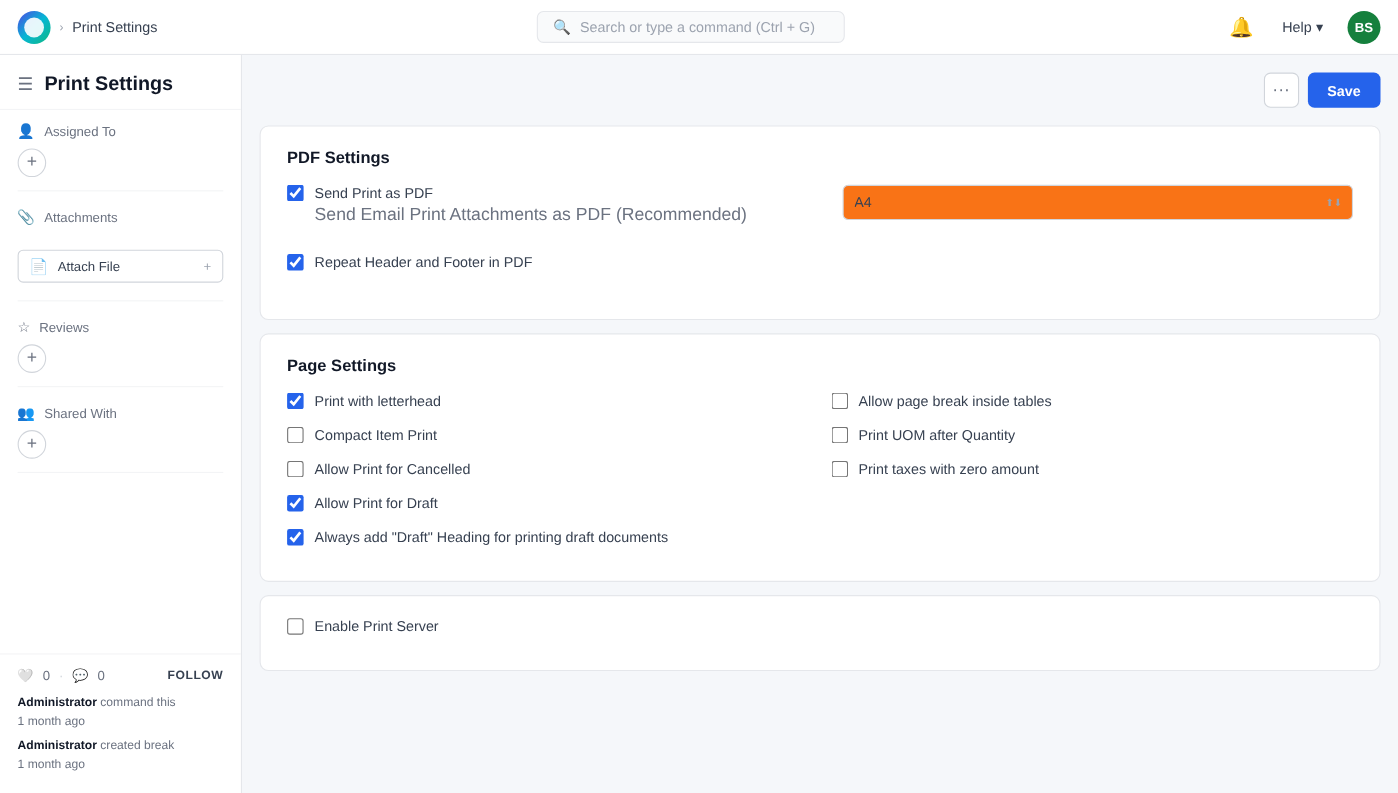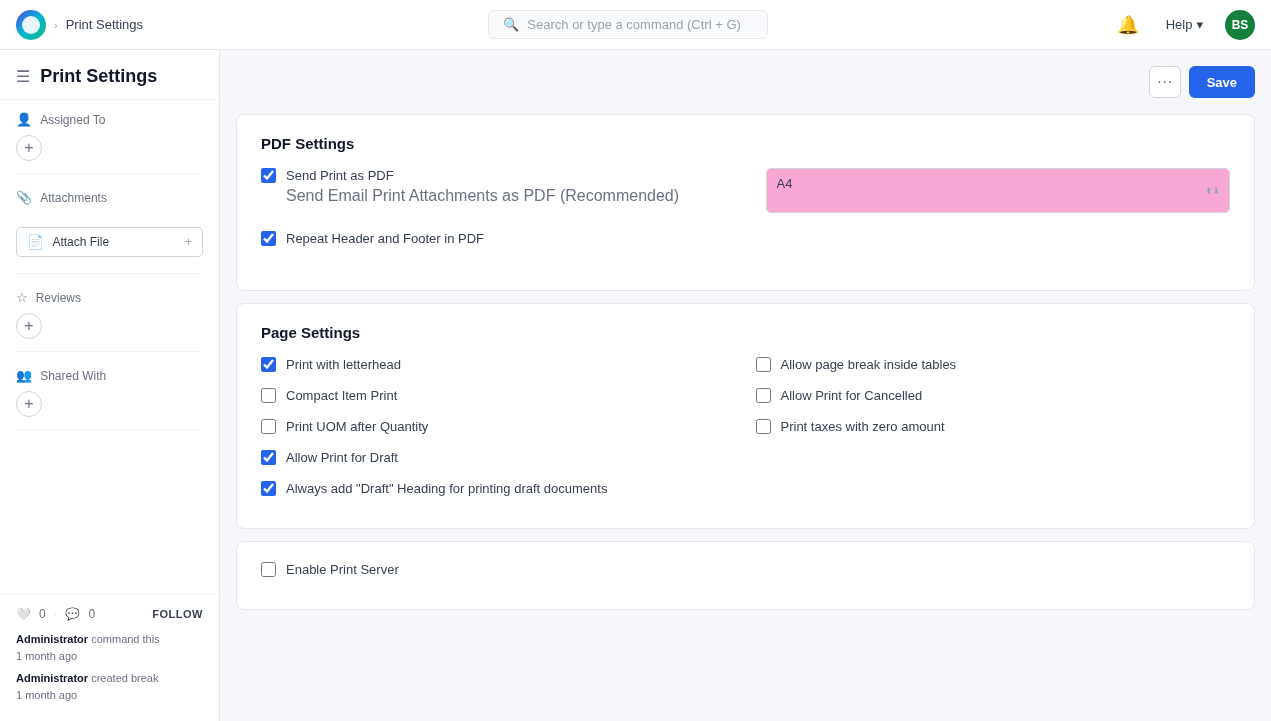--- a/index.html
+++ b/index.html
@@ -62,21 +62,21 @@
     .form-col { flex: 1; }
 
     
     .checkbox-row { display: flex; align-items: center; gap: 10px; margin-bottom: 12px; font-size: 13px; color: #374151; }
     .checkbox-row input[type="checkbox"] { width: 15px; height: 15px; accent-color: #2563eb; cursor: pointer; }
     .sub-label { font-size: 16px; color: #6b7280; margin-left: 25px; margin-bottom: 26px; margin-top: -8px; }
 
     
     .field-label { font-size: 12px; color: #6b7280; margin-bottom: 6px; font-weight: 500; }
     .select-wrapper { position: relative; }
-    .select-wrapper select { width: 100%; border: 1px solid #d1d5db; border-radius: 5px; padding: 7px 30px 21px 10px; font-size: 13px; color: #374151; appearance: none; background: #f9a8d4; cursor: pointer; }
+    .select-wrapper select { width: 100%; border: 1px solid #d1d5db; border-radius: 5px; padding: 7px 30px 8px 10px; font-size: 13px; color: #374151; appearance: none; background: #f97316; cursor: pointer; }
     .select-wrapper::after { content: '⬆⬇'; position: absolute; right: 10px; top: 50%; transform: translateY(-50%); font-size: 9px; color: #9ca3af; pointer-events: none; }
 
     .page-settings-grid { display: grid; grid-template-columns: 1fr 1fr; gap: 4px 20px; }
   </style>
 </head>
 <body>
 
 <div class="topbar">
   <div class="topbar-left">
     <div class="topbar-logo">
@@ -222,26 +222,26 @@
         </div>
         <div class="checkbox-row">
           <input type="checkbox" id="page-break" style="">
           <label for="page-break">Allow page break inside tables</label>
         </div>
         <div class="checkbox-row">
           <input type="checkbox" id="compact" style="">
           <label for="compact">Compact Item Print</label>
         </div>
         <div class="checkbox-row">
+          <input type="checkbox" id="print-uom" style="">
+          <label for="print-uom">Print UOM after Quantity</label>
+        </div>
+        <div class="checkbox-row">
           <input type="checkbox" id="print-cancelled" style="">
           <label for="print-cancelled">Allow Print for Cancelled</label>
-        </div>
-        <div class="checkbox-row">
-          <input type="checkbox" id="print-uom" style="">
-          <label for="print-uom">Print UOM after Quantity</label>
         </div>
         <div class="checkbox-row">
           <input type="checkbox" id="zero-tax" style="">
           <label for="zero-tax">Print taxes with zero amount</label>
         </div>
         <div class="checkbox-row">
           <input type="checkbox" id="allow-draft" checked="" style="">
           <label for="allow-draft">Allow Print for Draft</label>
         </div>
         <div></div>

